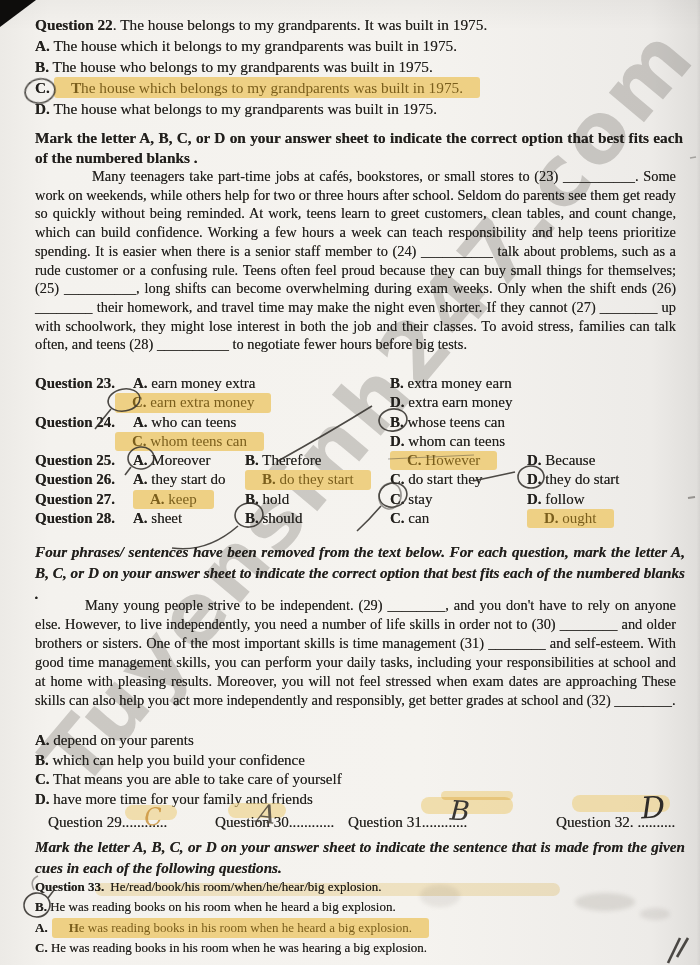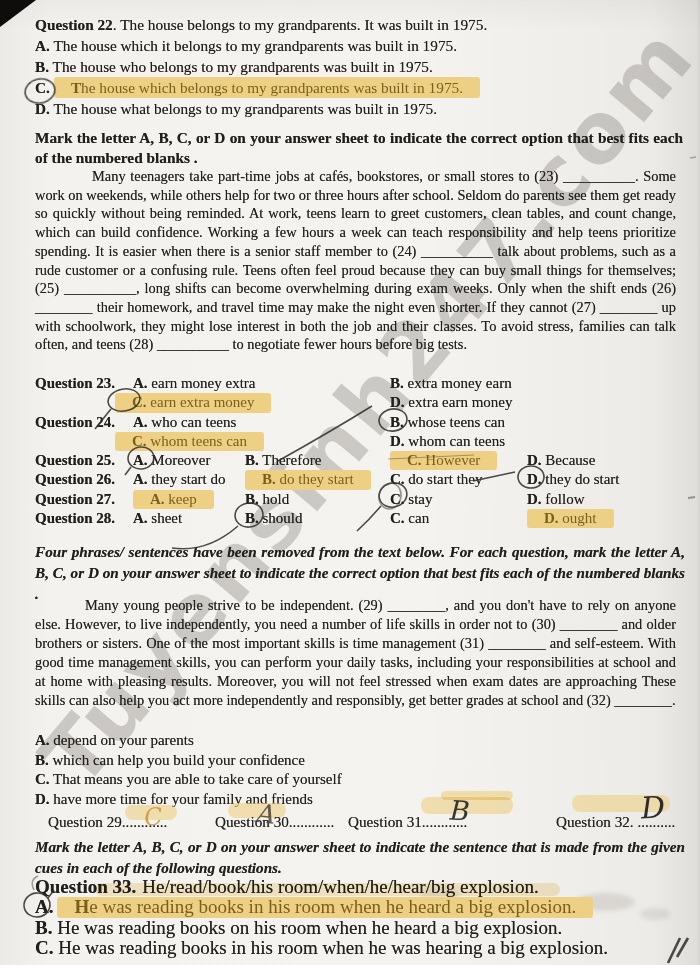--- a/index.html
+++ b/index.html
@@ -176,28 +176,28 @@
       <span class="hand" style="left:102px;top:-16px;font-size:27px;color:#3a3733;transform:rotate(3deg);">B</span>
     </span>
     <span class="ansItem" style="left:520px;margin-left:36px;">
       <span>Question 32. ..........</span>
       <span class="hand" style="left:85px;top:-20px;font-size:30px;color:#2e2b28;transform:rotate(-3deg);">D</span>
     </span>
   </div>
 
   <div class="blk txt boldit just" id="h3" style="top:837px;width:650px;font-size:15.2px;line-height:20.5px;">Mark the letter A, B, C, or D on your answer sheet to indicate the sentence that is made from the given cues in each of the following questions.</div>
 
-  <div class="blk txt" id="q33" style="top:877px;width:650px;font-size:19px;line-height:20.4px;">
+  <div class="blk txt" id="q33" style="top:877px;width:650px;font-size:13px;line-height:20.4px;">
     <div class="line">
       <span class="qlab" style="margin-right:6px;">Question 33.</span><span>He/read/book/his room/when/he/hear/big explosion.</span>
     </div>
+    <div class="line opt">B. He was reading books on his room when he heard a big explosion.</div>
     <div class="line">
       <span class="letter">A.</span><span class="hl opt">He was reading books in his room when he heard a big explosion.</span>
     </div>
-    <div class="line opt">B. He was reading books on his room when he heard a big explosion.</div>
     <div class="line opt">C. He was reading books in his room when he was hearing a big explosion.</div>
   </div>
 
   <div class="blob" style="left:95px;top:883px;width:465px;height:13px;opacity:.4;"></div>
 
   <div class="smudge" style="left:575px;top:893px;width:60px;height:18px;background:rgba(120,115,108,.18);"></div>
   <div class="smudge" style="left:640px;top:908px;width:30px;height:12px;background:rgba(120,115,108,.15);"></div>
   <div class="smudge" style="left:420px;top:885px;width:40px;height:22px;background:rgba(120,115,108,.12);"></div>
 
   <svg id="pen" width="700" height="965" viewBox="0 0 700 965">

